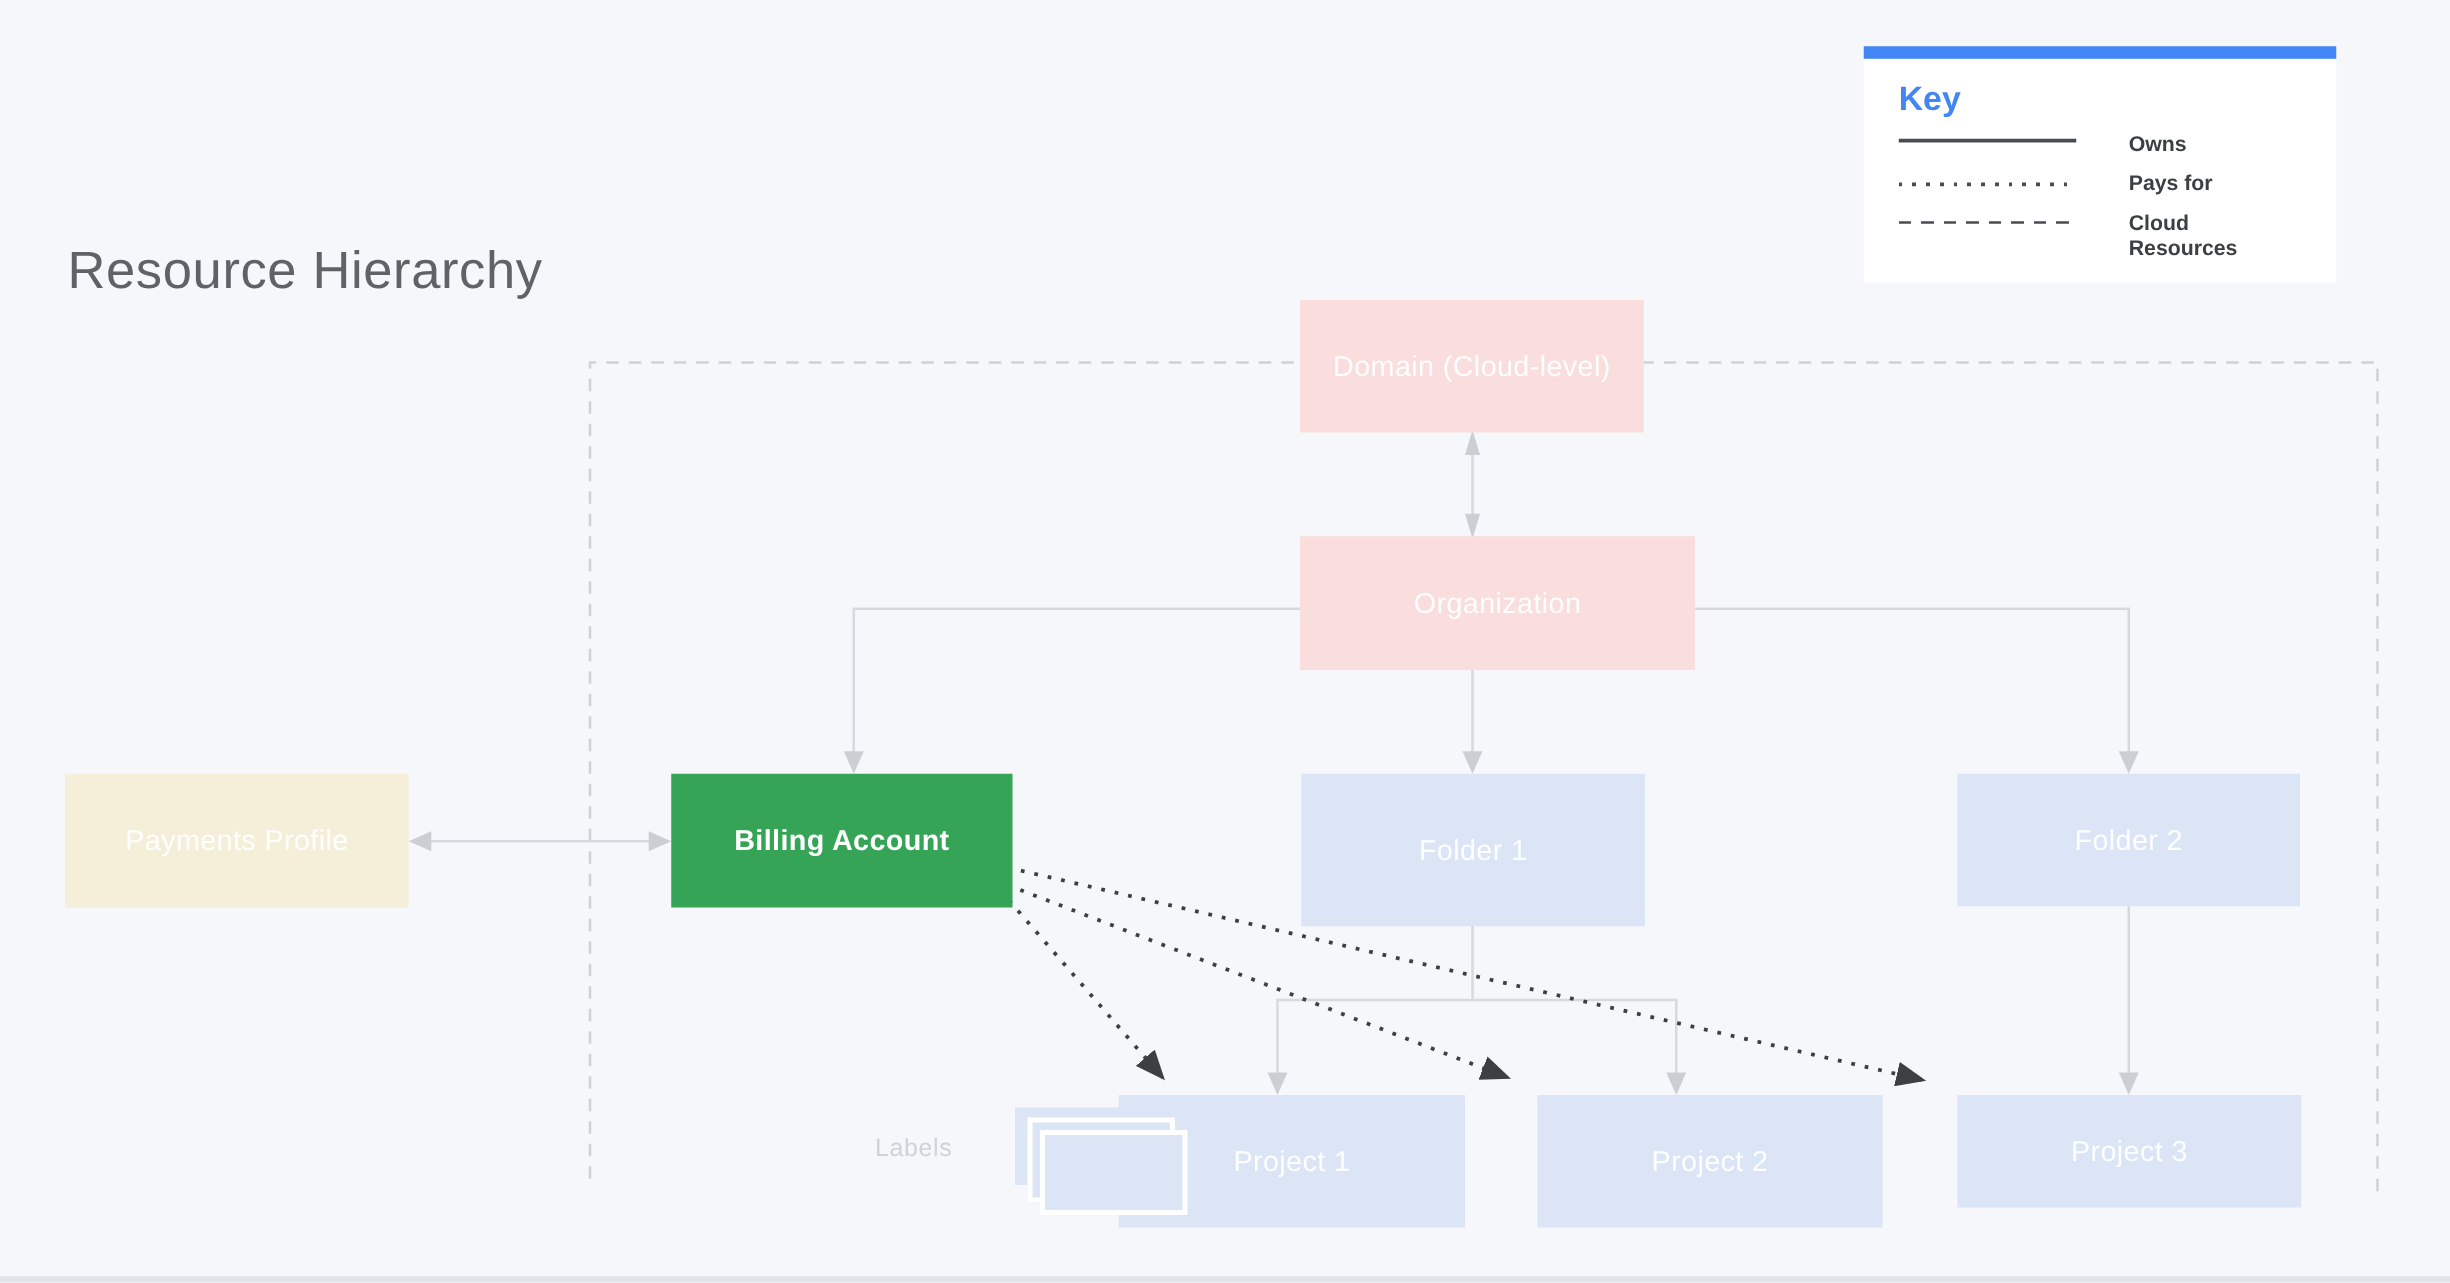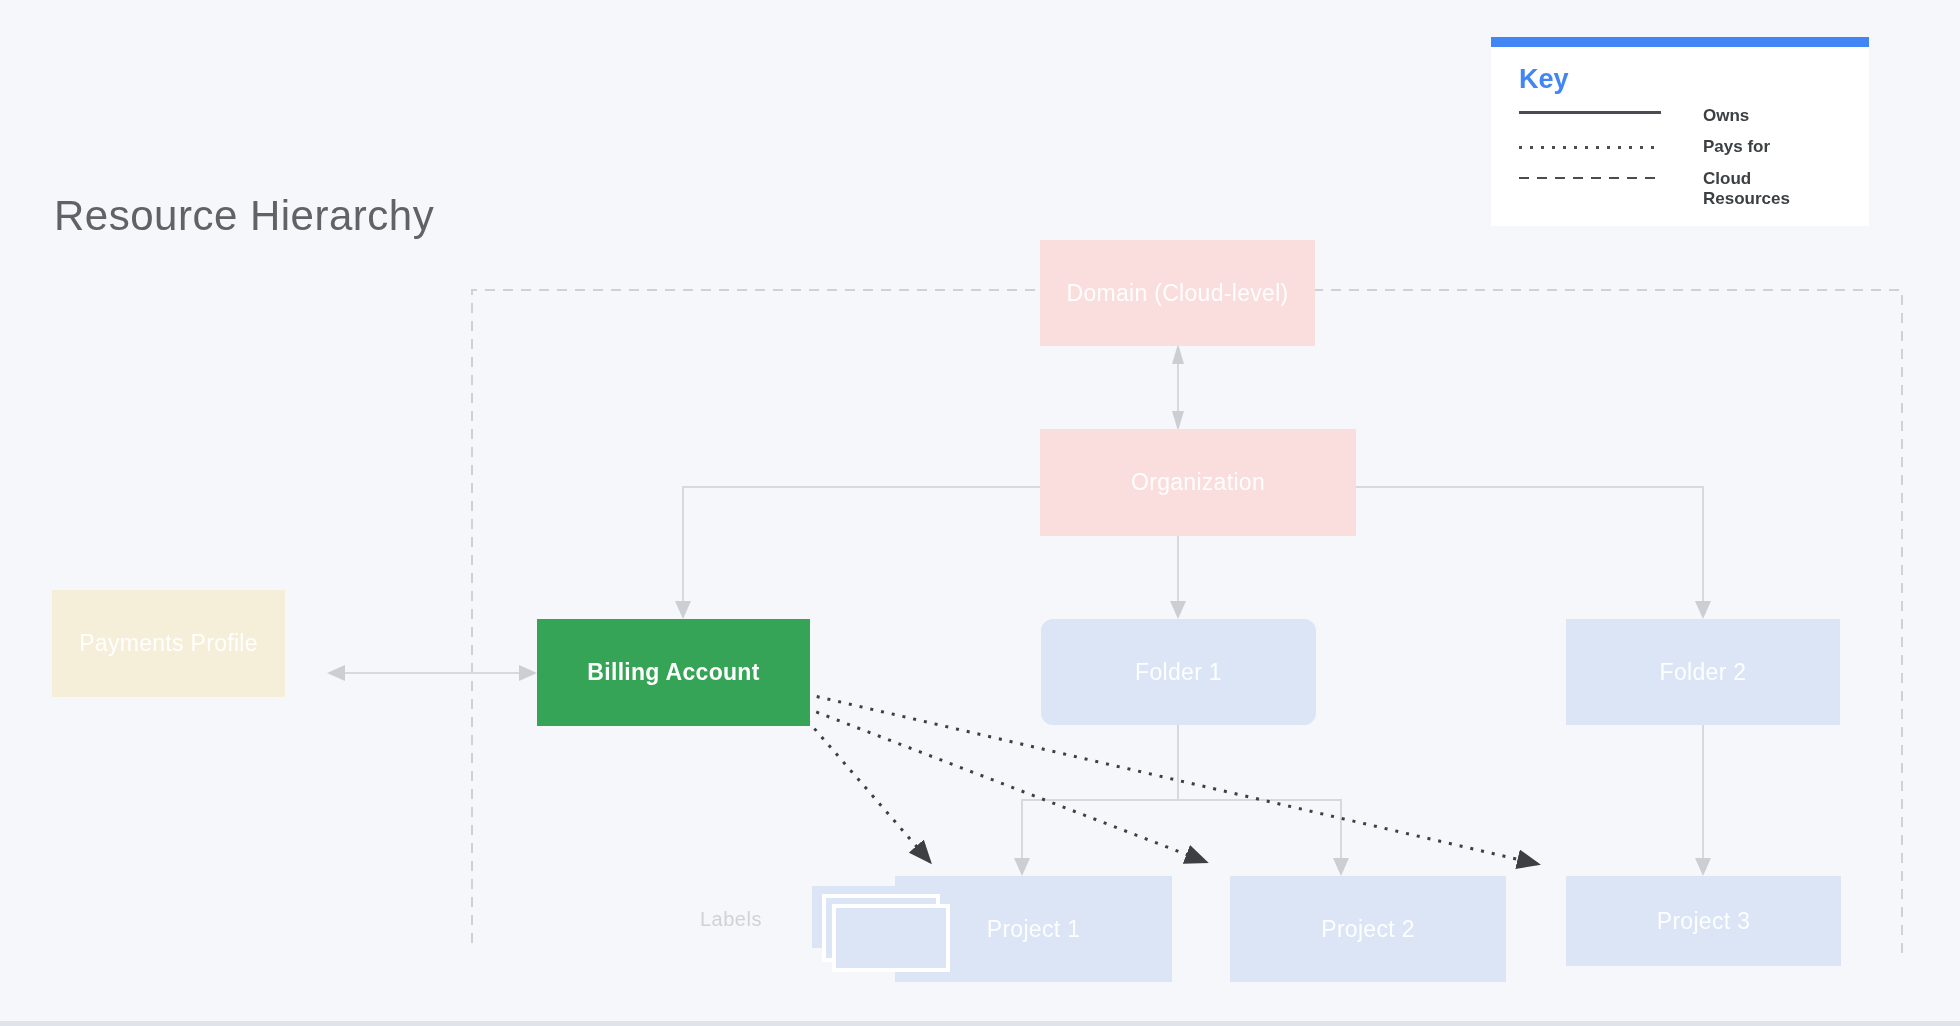--- a/index.html
+++ b/index.html
@@ -19,23 +19,23 @@
   .node{
     position:absolute;z-index:2;display:flex;align-items:center;justify-content:center;
     font-size:23px;color:rgba(255,255,255,.95);text-align:center;letter-spacing:.3px;
   }
   .pink{background:var(--pink,#fadddd);}
   .blue{background:var(--blue,#dbe5f6);}
   .cream{background:var(--cream,#f5eed9);}
   .green{background:var(--green,#35a457);font-weight:bold;color:#ffffff;}
   #node-domain      {left:1040px;top:240px;width:275px;height:106px;}
   #node-organization{left:1040px;top:429px;width:316px;height:107px;}
-  #node-payments    {left:52px;  top:590px;width:233px;height:107px;}
+  #node-payments    {left:52px;  top:619px;width:275px;height:107px;}
   #node-billing     {left:537px; top:619px;width:273px;height:107px;justify-content:center;}
-  #node-folder1     {left:1041px;top:619px;width:275px;height:106px;border-radius:12px;}
+  #node-folder1     {left:1041px;top:619px;width:275px;height:122px;}
   #node-folder2     {left:1566px;top:619px;width:274px;height:106px;}
   #node-project1    {left:895px; top:876px;width:277px;height:106px;}
   #node-project2    {left:1230px;top:876px;width:276px;height:106px;}
   #node-project3    {left:1566px;top:876px;width:275px;height:90px;}
   
   #page-title{
     position:absolute;left:54px;top:192px;z-index:2;
     font-size:42px;color:#5f6368;letter-spacing:.5px;
   }
   #labels-caption{

